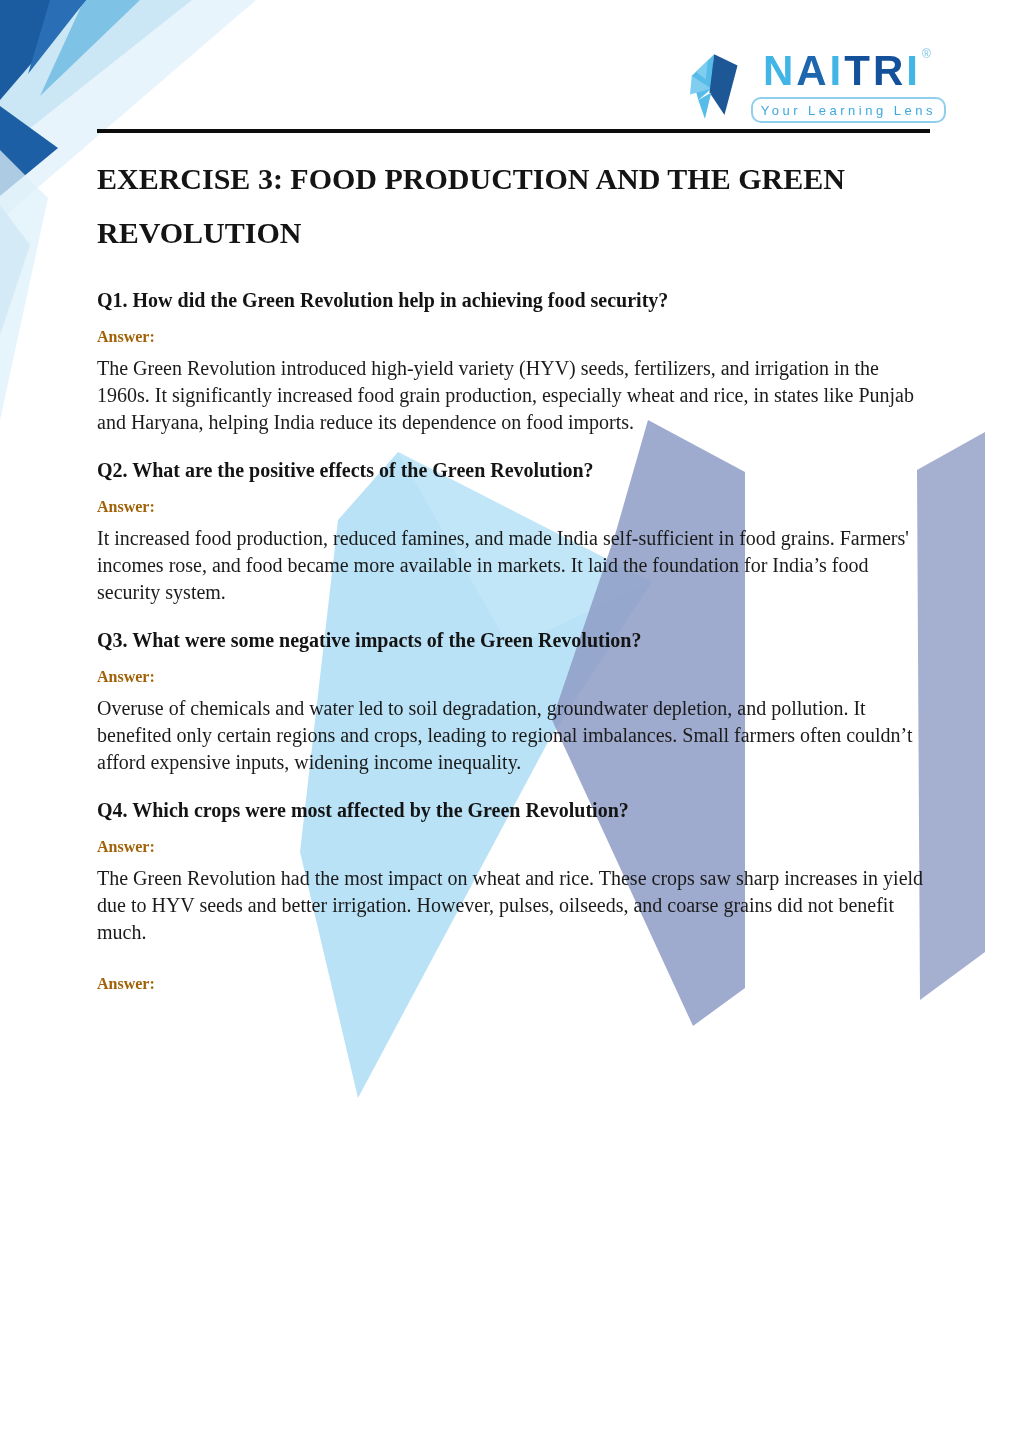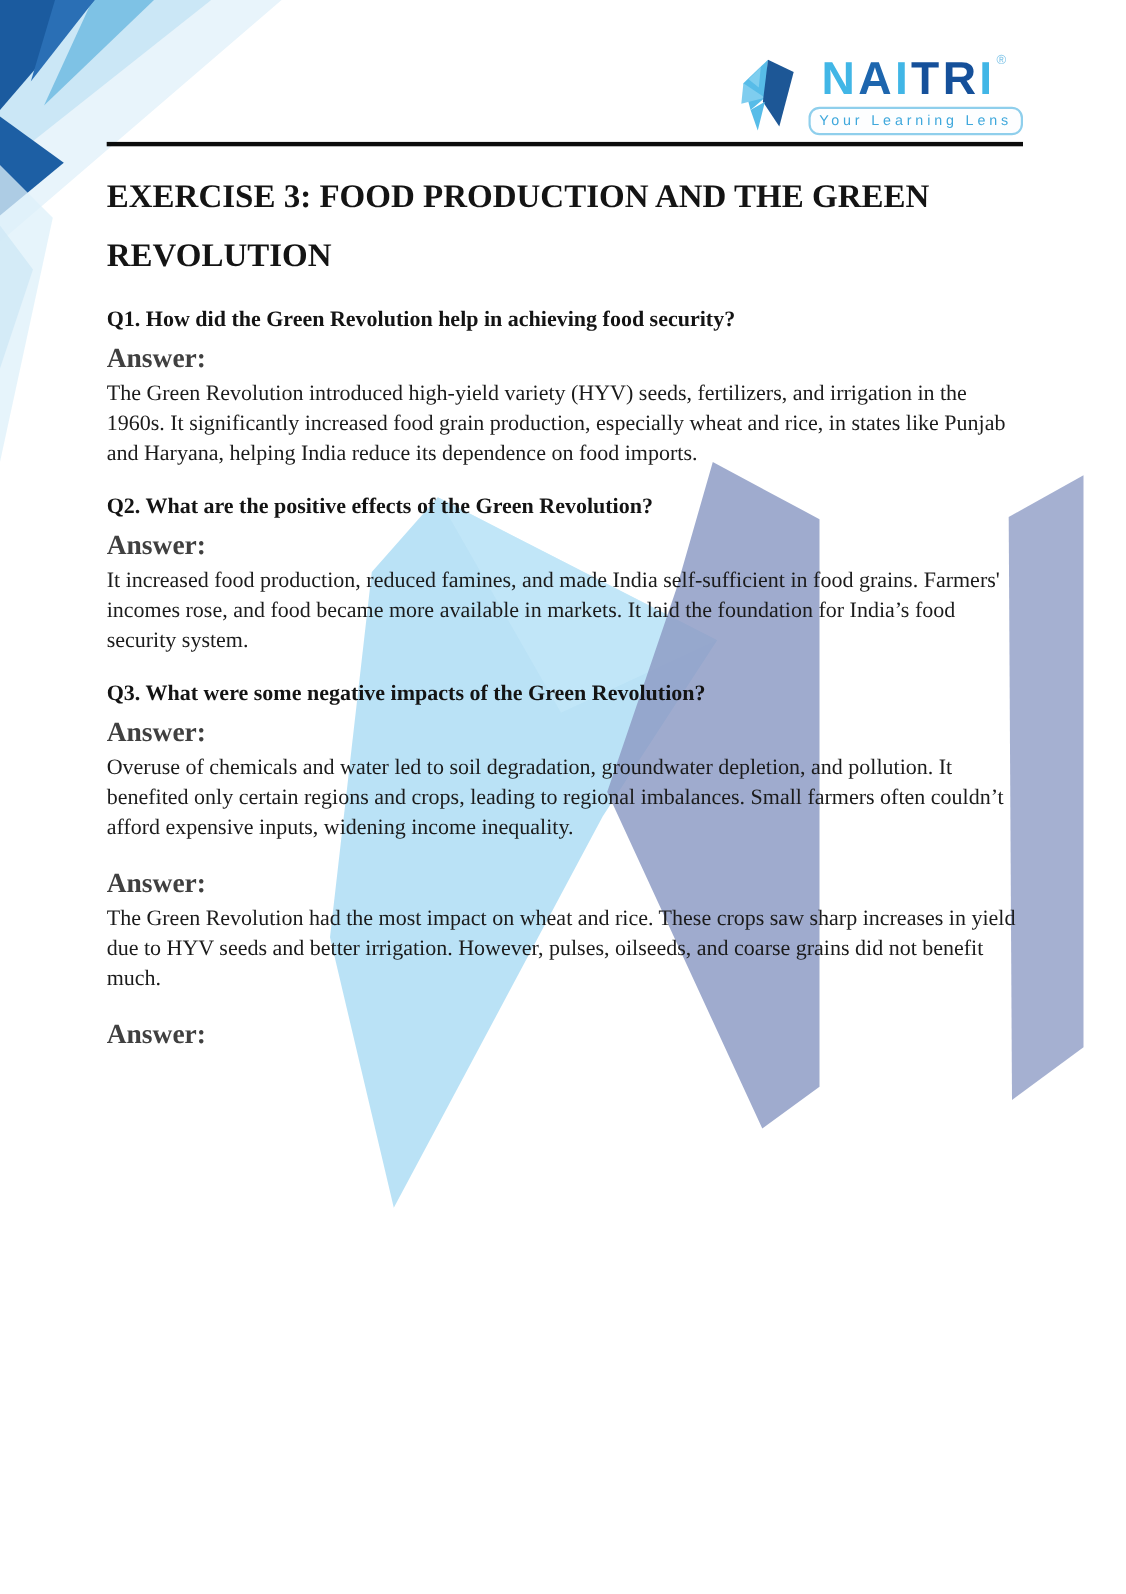--- a/index.html
+++ b/index.html
@@ -5,39 +5,39 @@
   html,body { margin:0; padding:0; background:#ffffff; }
   .page {
     position:relative; width:1024px; height:1449px; margin:0 auto;
     background:#ffffff; overflow:hidden;
     font-family:"Liberation Serif", serif; color:#1b1b1b;
   }
   .bg { position:absolute; left:0; top:0; width:1024px; height:1449px; pointer-events:none; }
 
   
   .header { position:absolute; left:0; top:0; width:100%; height:133px; }
-  .logo { position:absolute; top:50px; right:94px; display:flex; align-items:flex-start; gap:6px; }
+  .logo { position:absolute; top:50px; right:78px; display:flex; align-items:flex-start; gap:6px; }
   .logo-icon { width:56px; height:72px; }
   .logo-col { display:flex; flex-direction:column; align-items:center; }
   .brand { font-family:"Liberation Sans", sans-serif; font-weight:bold; font-size:42px;
            line-height:1; letter-spacing:3px; white-space:nowrap; display:flex; align-items:flex-start; }
   .brand sup { font-size:12px; line-height:1; color:#7FC4E8; margin-left:1px; margin-top:-2px; font-weight:normal; }
   .tagline-box { margin-top:5px; border:2px solid #8FCFEC; border-radius:10px; background:#FDFEFF;
                  padding:2px 8px; align-self:stretch; text-align:center; }
   .tagline-box span { font-family:"Liberation Sans", sans-serif; font-size:13px; letter-spacing:3.5px;
                       color:#3FA8DC; white-space:nowrap; }
   .rule { position:absolute; left:97px; right:94px; top:129px; height:4px; background:#0c0c0c; }
 
   
   .content { position:absolute; left:97px; top:133px; width:836px; }
   .title { font-size:30px; font-weight:bold; line-height:54px; margin:19px 0 0 0; max-width:820px; color:#141414; }
   .qa-section { margin-top:20px; }
-  .qa-section:first-child { margin-top:16px;font-family:Liberation Serif, serif; }
+  .qa-section:first-child { margin-top:26px;font-family:Liberation Serif, serif; }
   .question { font-size:20px; font-weight:bold; line-height:28px; margin:0; color:#141414; }
-  .answer-label { font-size:25px; font-weight:bold; line-height:36px; margin-top:5px; color:#404040; }
+  .answer-label { font-size:16px; font-weight:bold; line-height:36px; margin-top:5px; color:#a16207; }
   .answer { font-size:20px; line-height:27px; margin:0; width:839px; }
   .answer strong { font-weight:normal; }
 </style>
 </head>
 <body>
 
 <div class="page">
 
   <svg class="bg" viewBox="0 0 1024 1449" aria-hidden="true">
 
@@ -94,20 +94,21 @@
           <h2 class="question">Q2. What are the positive effects of the Green Revolution?</h2>
           <div class="answer-label">Answer:</div>
           <p class="answer"><span>It increased food production, reduced famines, and made India self-sufficient in food grains. Farmers' incomes rose, and food became more available in markets. It laid the foundation for India’s food security system.</span></p>
         </section>
         <section class="qa-section">
           <h2 class="question">Q3. What were some negative impacts of the Green Revolution?</h2>
           <div class="answer-label">Answer:</div>
           <p class="answer"><span>Overuse of chemicals and water led to soil degradation, groundwater depletion, and pollution. It benefited only certain regions and crops, leading to regional imbalances. Small farmers often couldn’t afford expensive inputs, widening income inequality.</span></p>
         </section>
         <section class="qa-section">
+          <h2 class="question">Q4. Which crops were most affected by the Green Revolution?</h2>
           <div class="answer-label">Answer:</div>
           <p class="answer"><span>The Green Revolution had the most impact on </span><strong>wheat</strong><span> and </span><strong>rice</strong><span>. These crops saw sharp increases in yield due to HYV seeds and better irrigation. However, pulses, oilseeds, and coarse grains did not benefit much.</span></p>
         </section>
         <section class="qa-section">
           <div class="answer-label">Answer:</div>
         </section>
       </div>
   </div>
 
 </div>

